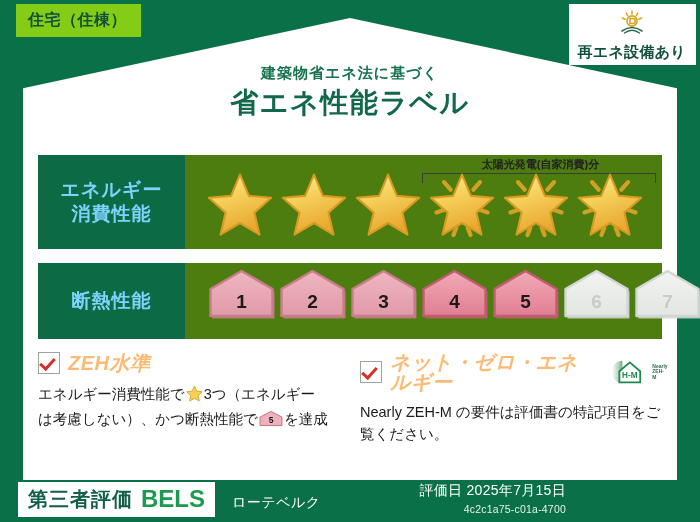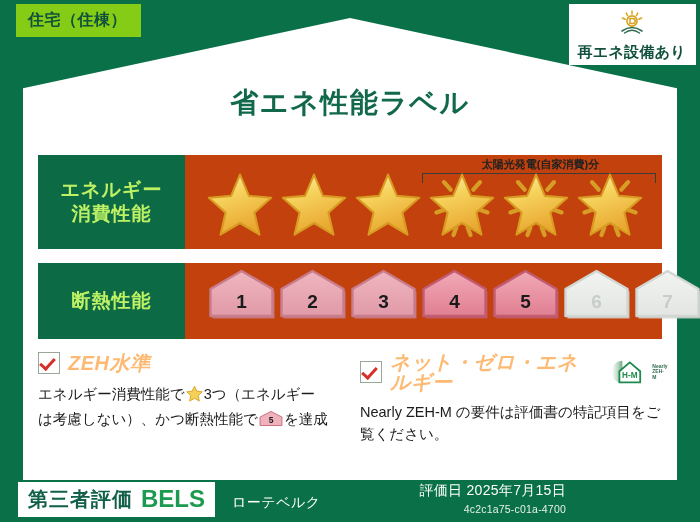--- a/index.html
+++ b/index.html
@@ -45,25 +45,25 @@
     color:#16724f;font-size:15px;font-weight:bold;letter-spacing:1px;z-index:30;
   }
   .title-lg{
     position:absolute;top:84px;left:0;width:700px;text-align:center;
     color:#11684a;font-size:28px;font-weight:bold;letter-spacing:1.5px;z-index:30;
   }
 
   
   .row{position:absolute;display:flex;align-items:stretch;}
   .row-label{
-    background:#0c6a45;color:#bef264;
+    background:#0c6a45;color:#7dd3fc;
     display:flex;flex-direction:column;align-items:center;justify-content:center;
     font-weight:bold;font-size:19px;line-height:1.25;letter-spacing:1px;
   }
-  .row-body{background:#c2410c;position:relative;flex:1;}
+  .row-body{background:#4d7c0f;position:relative;flex:1;}
 
   #row-energy{left:38px;top:155px;width:624px;height:94px;}
   #row-energy .row-label{width:147px;}
   #row-insul{left:38px;top:263px;width:624px;height:76px;}
   #row-insul .row-label{width:147px;}
 
   
   .stars{position:absolute;left:20px;top:4px;display:flex;gap:4px;align-items:center;}
   .star-wrap{position:relative;width:70px;height:86px;display:flex;align-items:center;justify-content:center;}
 
@@ -144,20 +144,21 @@
         </g>
         <circle cx="13" cy="11" r="5.1" fill="none" stroke="#d8a21c" stroke-width="1.6"></circle>
         <path d="M11 8.4 h2.6 a2.6 2.6 0 0 1 0 5.2 h-2.6 z" fill="none" stroke="#d8a21c" stroke-width="1.5"></path>
         <path d="M3 21 Q13 14 23 21" fill="none" stroke="#2f6b4f" stroke-width="1.6" stroke-linecap="round"></path>
         <path d="M5.5 23 Q13 17.5 20.5 23" fill="none" stroke="#2f6b4f" stroke-width="1.4" stroke-linecap="round"></path>
       </svg>
     </span>
     <span class="txt">再エネ設備あり</span>
   </div>
 
+  <div class="title-sm">建築物省エネ法に基づく</div>
   <div class="title-lg">省エネ性能ラベル</div>
 
   <div class="row" id="row-energy">
     <div class="row-label">
       <span>エネルギー</span>
       <span>消費性能</span>
     </div>
     <div class="row-body">
 
       <div class="solar-note">太陽光発電(自家消費)分</div>

